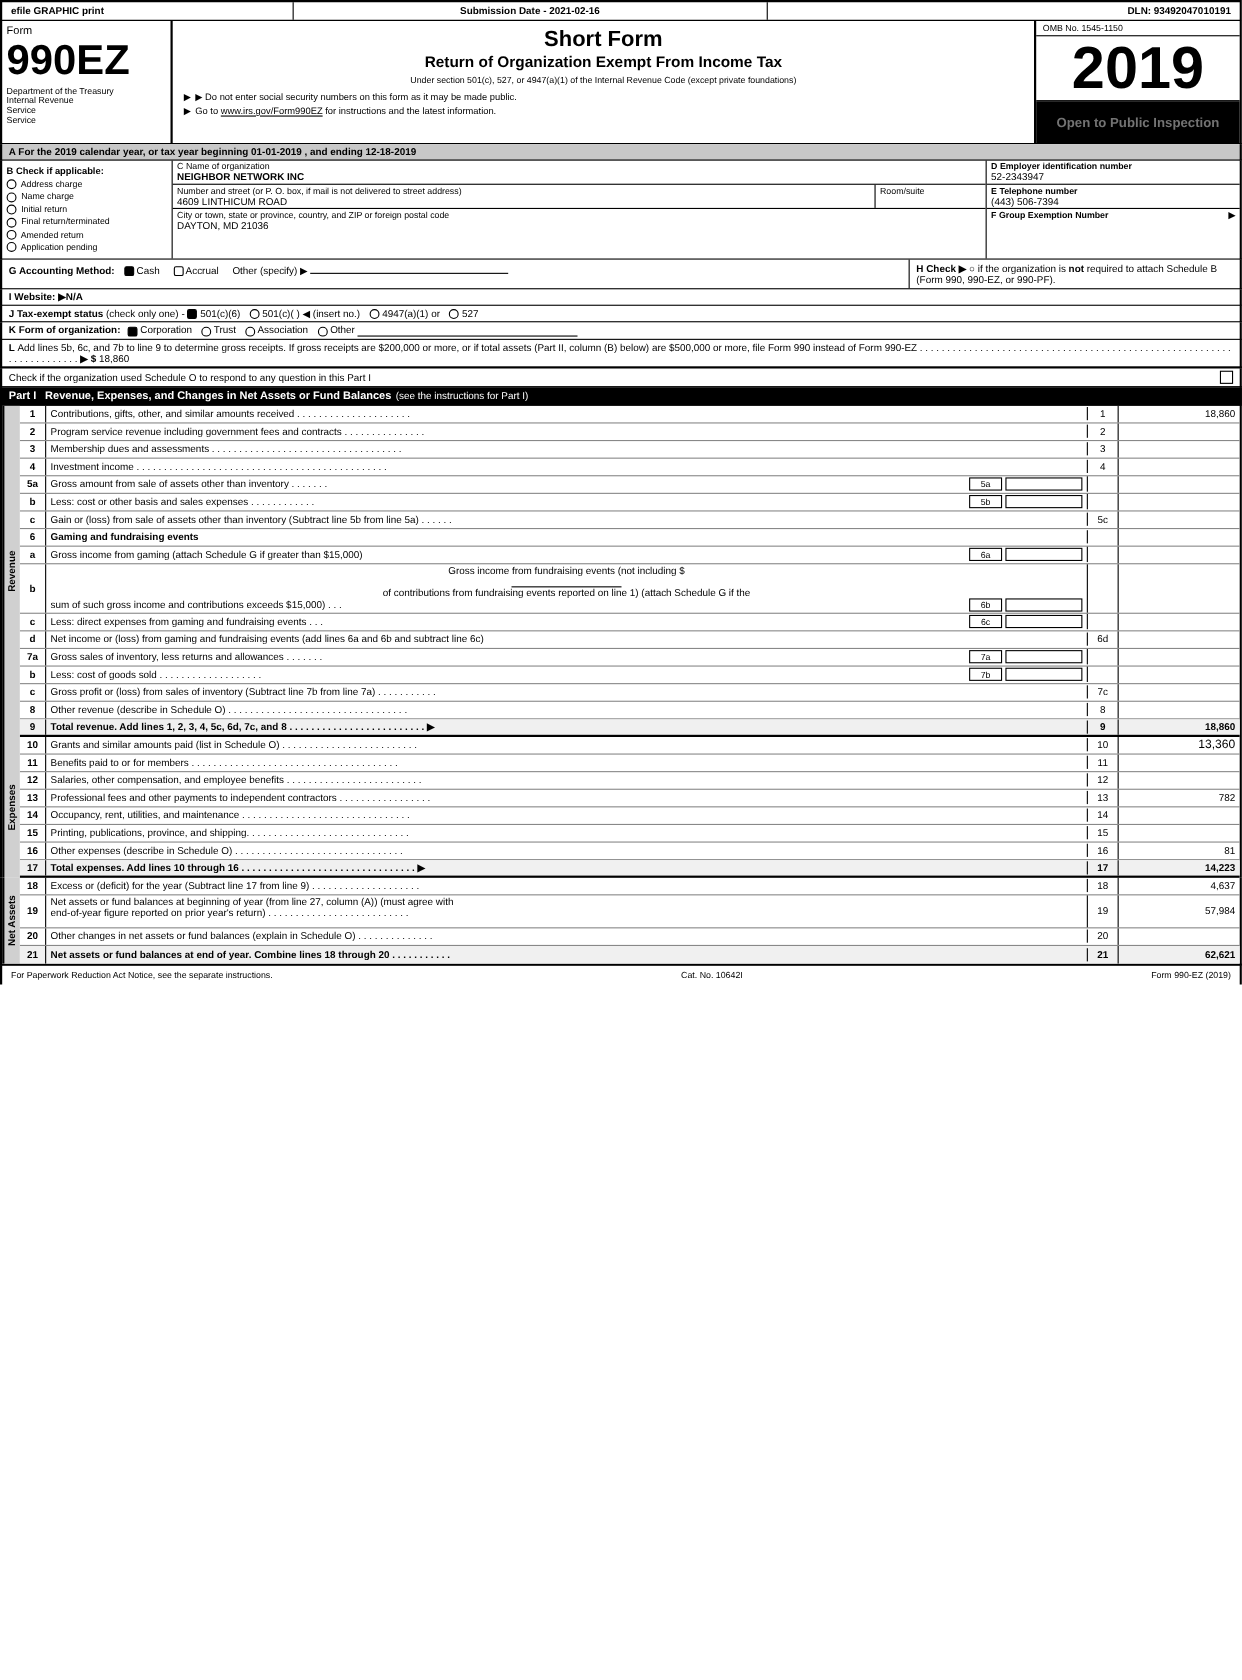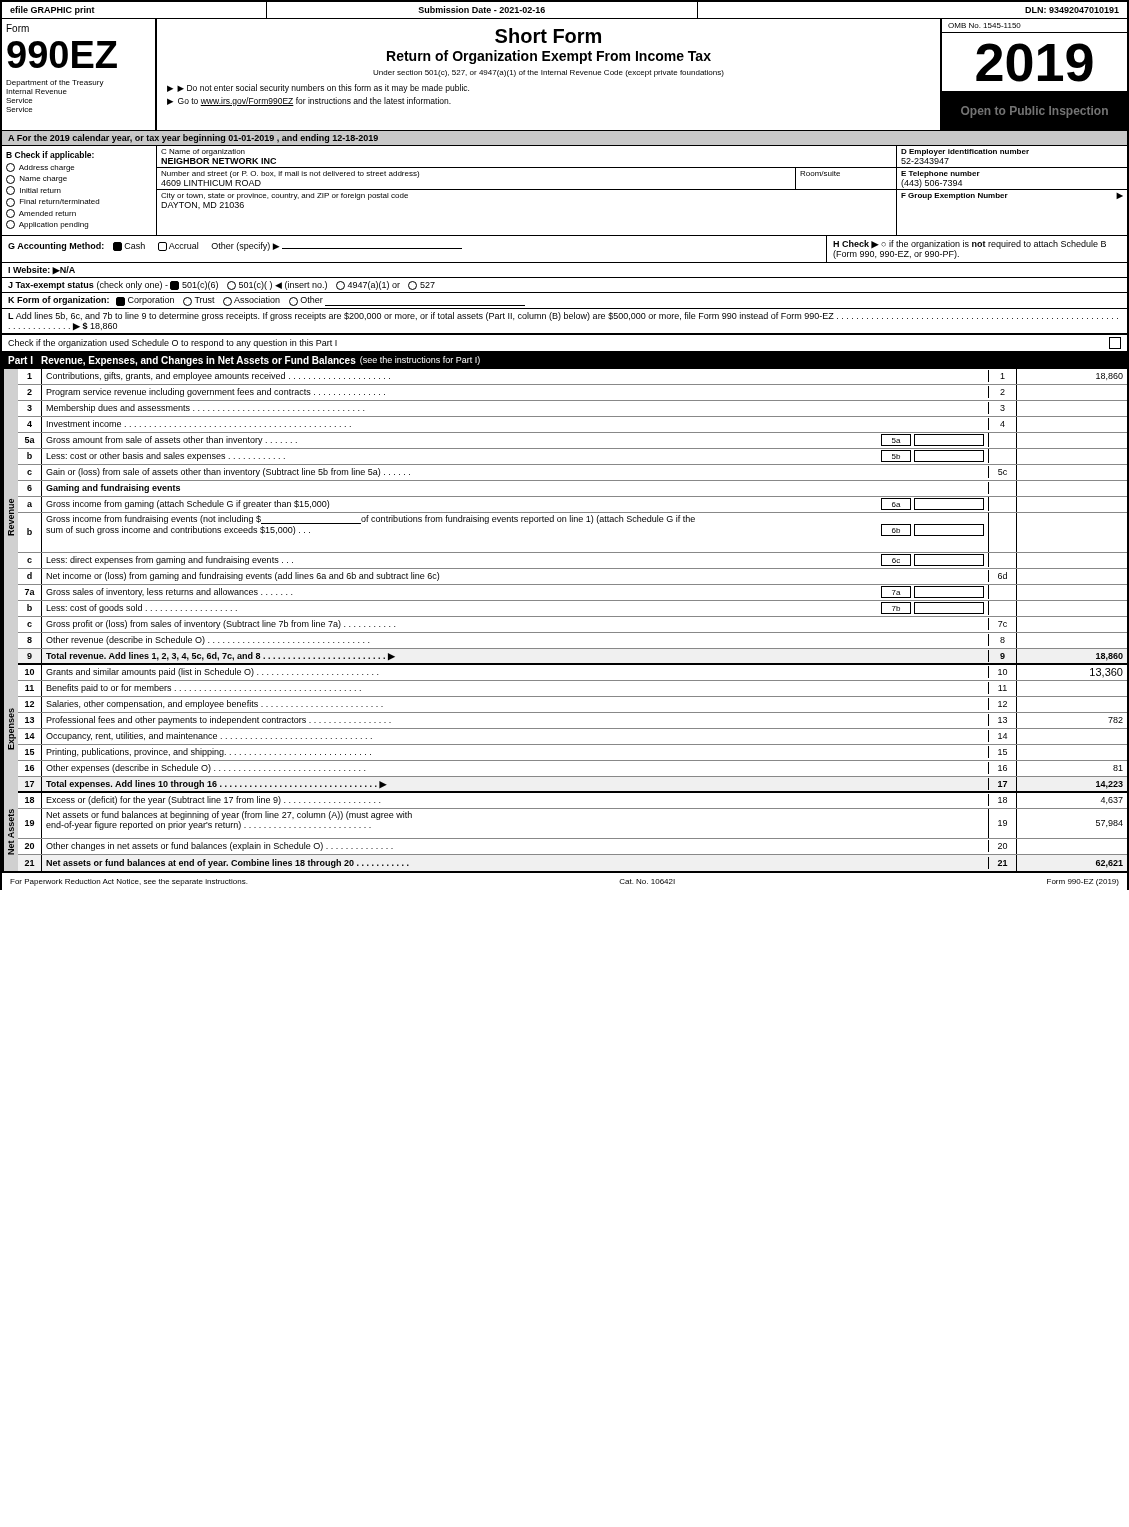--- a/index.html
+++ b/index.html
@@ -191,21 +191,21 @@
     <span style="font-size:10px; font-weight:bold;">Revenue, Expenses, and Changes in Net Assets or Fund Balances</span>
     <span style="font-size:9px; margin-left:4px;">(see the instructions for Part I)</span>
   </div>
 
   <div style="display:flex; border-left:2px solid black; border-right:2px solid black;">
     <div style="writing-mode:vertical-rl; transform:rotate(180deg); background:#d0d0d0; text-align:center; font-size:9px; font-weight:bold; padding:4px 2px; border-right:2px solid black; min-height:200px;">Revenue</div>
     <div style="flex:1;">
 
       <div style="display:flex; border-bottom:1px solid #888; align-items:center; min-height:16px;">
         <div style="width:24px; text-align:center; font-weight:bold; font-size:9px; border-right:1px solid black; padding:1px; align-self:stretch; display:flex; align-items:center; justify-content:center;">1</div>
-        <div style="flex:1; padding:1px 4px; font-size:9px; border-right:1px solid black;">Contributions, gifts, grants, and employee amounts received . . . . . . . . . . . . . . . . . . . . .</div>
+        <div style="flex:1; padding:1px 4px; font-size:9px; border-right:1px solid black;">Contributions, gifts, other, and similar amounts received . . . . . . . . . . . . . . . . . . . . .</div>
         <div style="width:28px; text-align:center; font-size:9px; border-right:1px solid black; padding:1px; align-self:stretch; display:flex; align-items:center; justify-content:center;">1</div>
         <div style="width:110px; text-align:right; font-size:9px; padding:1px 4px;">18,860</div>
       </div>
 
       <div style="display:flex; border-bottom:1px solid #888; align-items:center; min-height:16px;">
         <div style="width:24px; text-align:center; font-weight:bold; font-size:9px; border-right:1px solid black; padding:1px; align-self:stretch; display:flex; align-items:center; justify-content:center;">2</div>
         <div style="flex:1; padding:1px 4px; font-size:9px; border-right:1px solid black;">Program service revenue including government fees and contracts . . . . . . . . . . . . . . .</div>
         <div style="width:28px; text-align:center; font-size:9px; border-right:1px solid black; padding:1px; align-self:stretch; display:flex; align-items:center; justify-content:center;">2</div>
         <div style="width:110px; text-align:right; font-size:9px; padding:1px 4px;"></div>
       </div>
@@ -267,21 +267,21 @@
           <span style="display:inline-block; border:1px solid black; width:30px; margin:0 3px; height:12px; font-size:8px; line-height:12px; text-align:center;">6a</span>
           <span style="display:inline-block; border:1px solid black; width:70px; height:12px;"></span>
         </div>
         <div style="width:28px; border-right:1px solid black; padding:1px; align-self:stretch;"></div>
         <div style="width:110px;"></div>
       </div>
 
       <div style="display:flex; border-bottom:1px solid #888; align-items:stretch; min-height:40px;">
         <div style="width:24px; text-align:center; font-weight:bold; font-size:9px; border-right:1px solid black; padding:1px; display:flex; align-items:center; justify-content:center;">b</div>
         <div style="flex:1; padding:1px 4px; font-size:9px; border-right:1px solid black;">
-          <div style="display:flex; align-items:center; flex-wrap:wrap;">
+          <div style="display:flex; align-items:center; flex-wrap:wrap;flex-direction:column;">
             <span>Gross income from fundraising events (not including $</span>
             <span style="display:inline-block; border-bottom:1px solid black; width:100px; height:10px; vertical-align:bottom;"></span>
             <span>of contributions from fundraising events reported on line 1) (attach Schedule G if the</span>
           </div>
           <div style="display:flex; align-items:center;">
             <span style="flex:1;">sum of such gross income and contributions exceeds $15,000) . . .</span>
             <span style="display:inline-block; border:1px solid black; width:30px; margin:0 3px; height:12px; font-size:8px; line-height:12px; text-align:center;">6b</span>
             <span style="display:inline-block; border:1px solid black; width:70px; height:12px;"></span>
           </div>
         </div>

